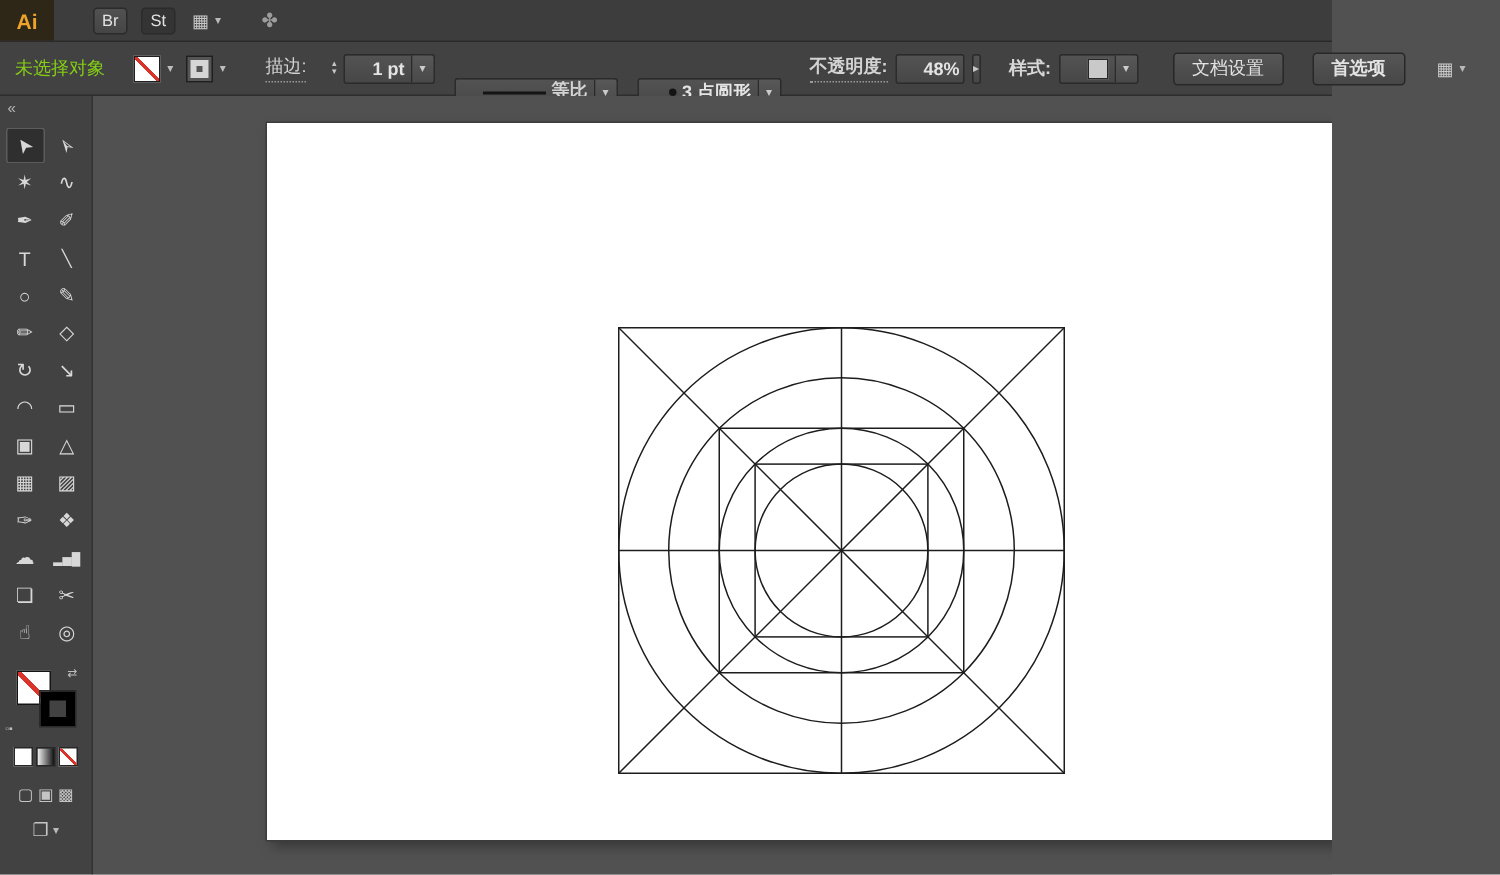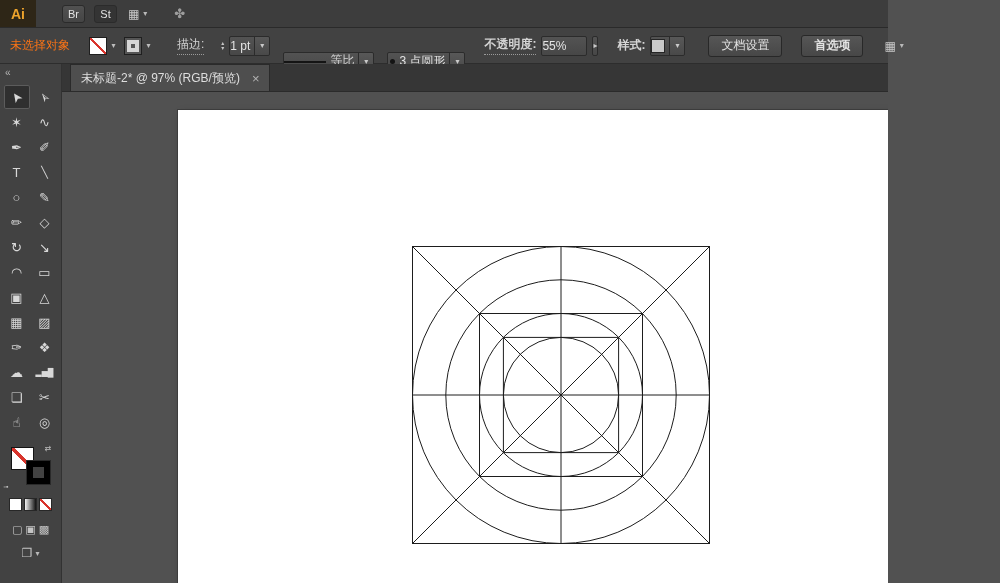--- a/index.html
+++ b/index.html
@@ -24,33 +24,33 @@
     background:linear-gradient(#515151,#454545); border:1px solid #2b2b2b; }
   .badge.st { background:#343434; }
   .ws-switch { display:flex; align-items:center; gap:4px; color:#cfcfcf; padding:0 2px; }
   .icon-grid { font-size:12px; color:#c8c8c8; }
   .chev-s { font-size:8px; color:#b9b9b9; }
   .misc-ico { margin-left:16px; color:#9d9d9d; font-size:13px; }
 
   
   .controlbar { flex:0 0 36px; height:36px; background:#424242; border-bottom:1px solid #2d2d2d;
     display:flex; align-items:center; gap:5px; padding:0 10px; white-space:nowrap; }
-  .status-text { color:#f97316; margin-right:14px; }
+  .status-text { color:#84cc16; margin-right:14px; }
   .swatch-group { display:flex; align-items:center; gap:1px; }
   .fill-swatch { width:18px; height:18px; background:#fff; border:1px solid #1f1f1f; position:relative; }
   .fill-swatch::after { content:""; position:absolute; inset:0;
     background:linear-gradient(to top right, transparent 45%, var(--none-red,#d8342c) 45%, var(--none-red,#d8342c) 55%, transparent 55%); }
   .stroke-swatch { width:18px; height:18px; background:#555; border:1px solid #1f1f1f; position:relative; }
   .stroke-swatch::after { content:""; position:absolute; inset:2px; border:4px solid #d6d6d6; }
   .dd-chev { font-size:8px; color:#bdbdbd; width:11px; text-align:center; }
   .dotted { border-bottom:1px dotted #9a9a9a; padding-bottom:1px; color:#d3d3d3; }
   .stepper { display:flex; flex-direction:column; width:11px; line-height:5px; text-align:center; margin-left:12px; }
   .stepper span { font-size:6px; color:#c7c7c7; }
-  .combo, .field { height:20px; display:flex; align-items:center; gap:4px; padding-left:0;
-    background:linear-gradient(#535353,#474747); border:1px solid #2b2b2b; border-radius:2px; color:#e4e4e4; }
+  .combo, .field { height:20px; display:flex; align-items:center; gap:4px; padding-left:18px;
+    background:linear-gradient(#535353,#474747); border:1px solid #2b2b2b; border-radius:2px; color:#e4e4e4;font-weight:bold; }
   .combo-btn { align-self:stretch; width:15px; display:flex; align-items:center; justify-content:center;
     border-left:1px solid #2b2b2b; font-size:8px; color:#cacaca;
     background:linear-gradient(#585858,#494949); border-radius:0 2px 2px 0; }
   .field { padding-right:8px; min-width:46px; }
   .line-preview { width:42px; height:2px; background:#141414; }
   .dot-preview { width:5px; height:5px; border-radius:50%; background:#141414; margin-left:2px; }
   .style-swatch { width:14px; height:14px; background:#c9c9c9; border:1px solid #262626; }
   .sq-btn { width:16px; height:20px; display:flex; align-items:center; justify-content:center;
     background:linear-gradient(#535353,#474747); border:1px solid #2b2b2b; border-radius:2px; font-size:8px; color:#c9c9c9; }
   .bar-btn { height:22px; padding:0 12px; font:inherit; color:#e3e3e3; border-radius:3px;
@@ -150,21 +150,21 @@
     </div>
 
     <div class="combo ml8" data-name="brush-definition-combo">
       <span class="dot-preview" data-name="brush-dot-preview"></span>
       <span data-name="brush-definition-label">3 点圆形</span>
       <span class="combo-btn" data-name="chevron-down-icon">▾</span>
     </div>
 
     <span class="dotted ml14" data-name="opacity-label">不透明度:</span>
     <div class="field" data-name="opacity-field">
-      <span data-name="opacity-value">55%</span>
+      <span data-name="opacity-value">48%</span>
     </div>
     <div class="sq-btn" data-name="opacity-panel-arrow">
       <span data-name="arrow-right-icon">▸</span>
     </div>
 
     <span class="ml14" data-name="style-label">样式:</span>
     <div class="combo" data-name="style-combo">
       <span class="style-swatch" data-name="style-swatch"></span>
       <span class="combo-btn" data-name="chevron-down-icon">▾</span>
     </div>
@@ -288,26 +288,20 @@
         <span data-name="draw-inside-button">▩</span>
       </div>
 
       <div class="screen-mode" data-name="screen-mode-button">
         <span data-name="screen-mode-icon">❐</span>
         <span class="chev-s" data-name="chevron-down-icon">▾</span>
       </div>
     </div>
 
     <div class="content" data-name="document-content">
-      <div class="tabbar" data-name="document-tab-bar">
-        <div class="tab" data-name="document-tab">
-          <span data-name="document-tab-title">未标题-2* @ 97% (RGB/预览)</span>
-          <span class="tab-close" data-name="close-icon">×</span>
-        </div>
-      </div>
       <div class="canvas" data-name="canvas-pasteboard" style="background: rgb(81, 81, 81);">
         <div class="artboard" data-name="artboard" style="left: 116px; top: 18px; width: 762px; height: 478px;">
           <div class="artwork" data-name="artwork" style="left: 233px; top: 135px; width: 300px; height: 300px;"><svg width="300" height="300" viewBox="0 0 300 300" data-name="artwork-svg">
                 <rect x="1.5" y="1.5" width="297" height="297" fill="none" stroke="#1d1d1d" stroke-width="1"></rect>
                 <rect x="68.5" y="68.5" width="163" height="163" fill="none" stroke="#1d1d1d" stroke-width="1"></rect>
                 <rect x="92.4" y="92.4" width="115.2" height="115.2" fill="none" stroke="#1d1d1d" stroke-width="1"></rect>
                 <circle cx="150" cy="150" r="148.5" fill="none" stroke="#1d1d1d" stroke-width="1"></circle>
                 <circle cx="150" cy="150" r="115.2" fill="none" stroke="#1d1d1d" stroke-width="1"></circle>
                 <circle cx="150" cy="150" r="81.5" fill="none" stroke="#1d1d1d" stroke-width="1"></circle>
                 <circle cx="150" cy="150" r="57.6" fill="none" stroke="#1d1d1d" stroke-width="1"></circle>

